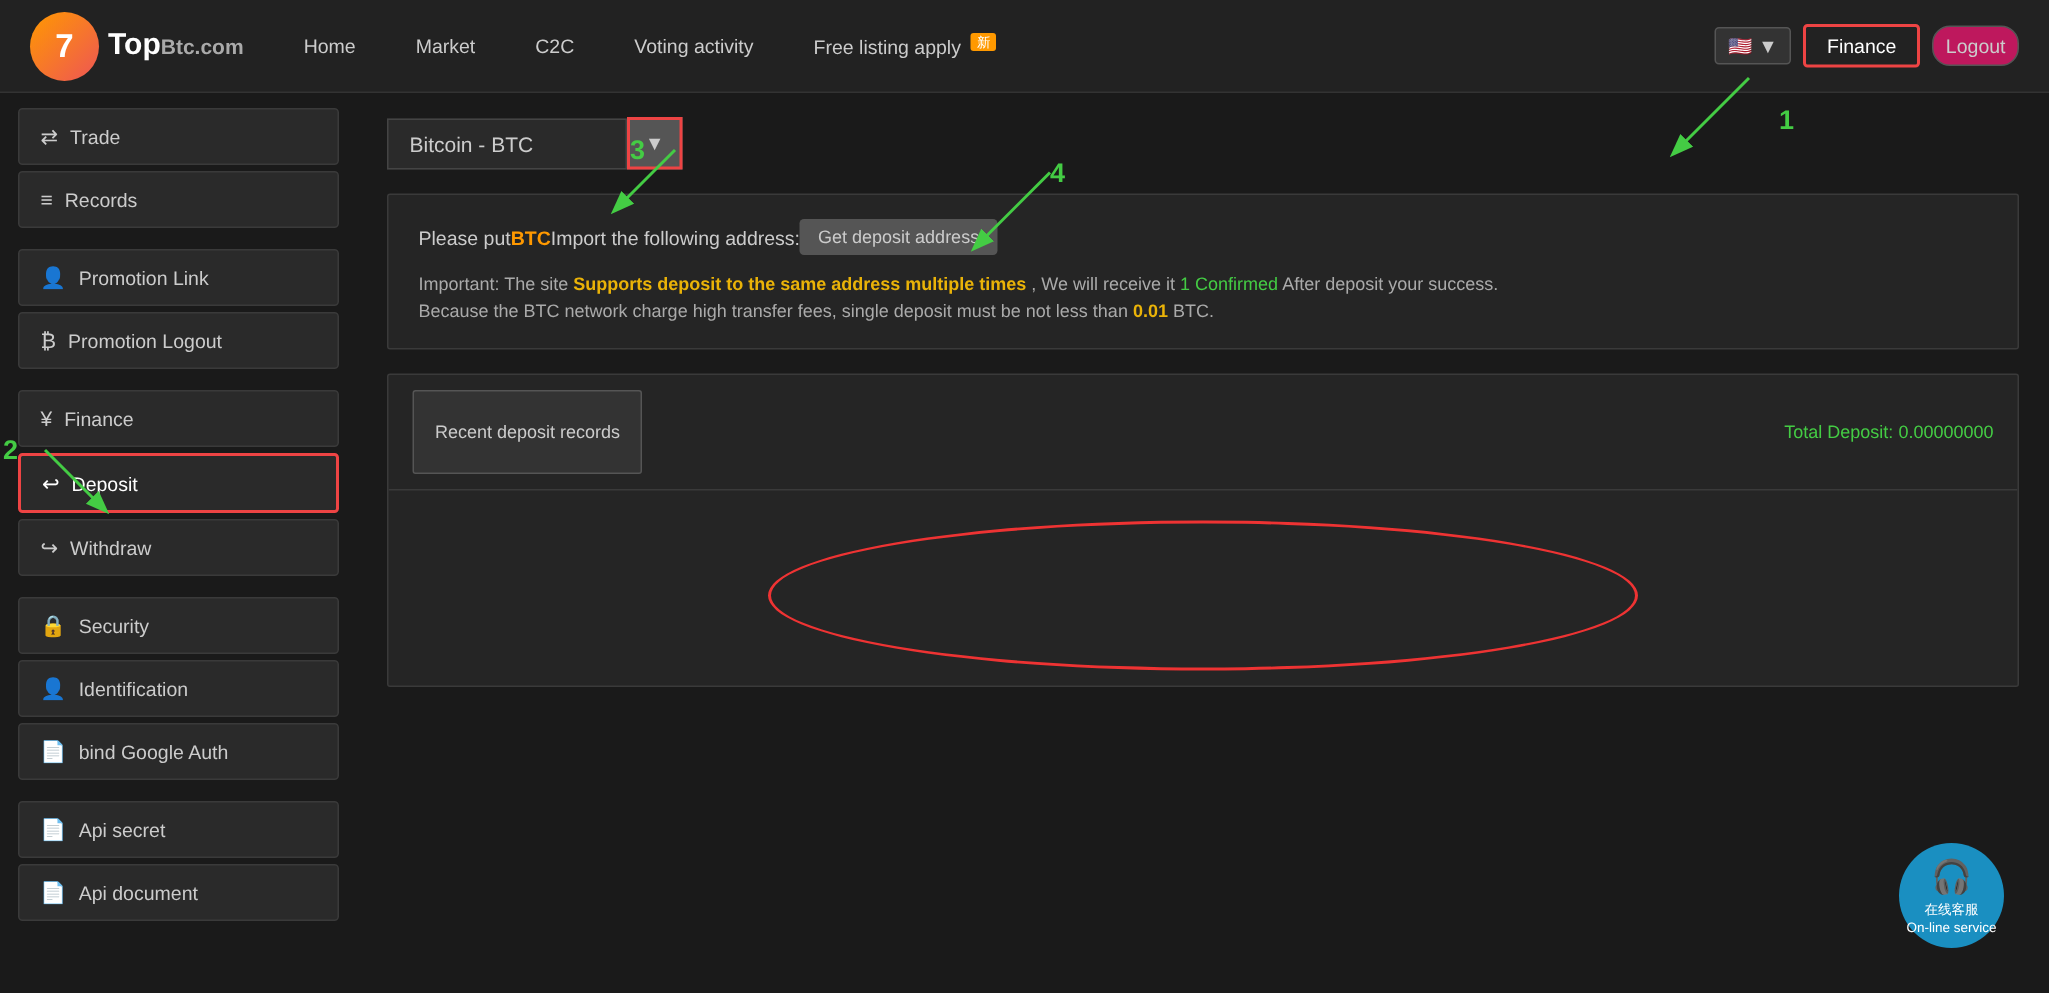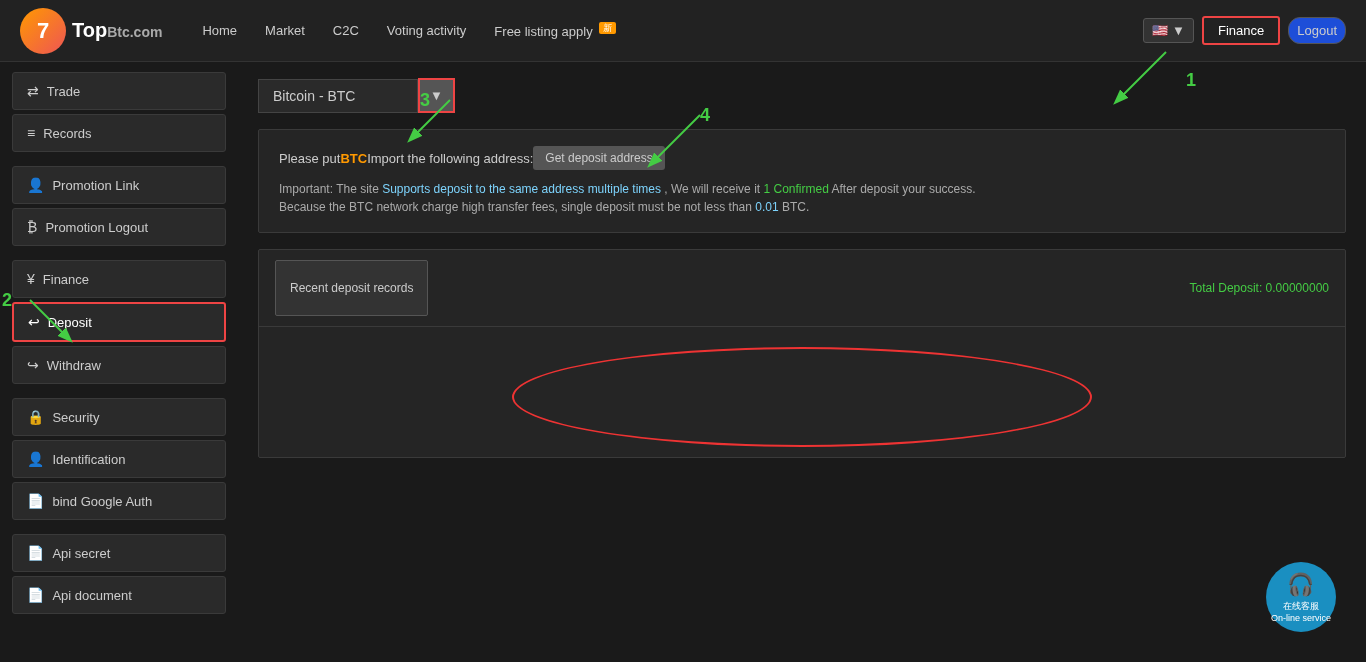--- a/index.html
+++ b/index.html
@@ -44,21 +44,21 @@
       font-size: 20px;
       font-weight: bold;
       color: white;
     }
     .logo-text span { color: #aaa; font-size: 14px; }
     .logo-btc { color: #f90; }
 
     .nav-links {
       display: flex;
       align-items: center;
-      gap: 28px;
+      gap: 40px;
       flex: 1;
     }
     .nav-links a {
       color: #ccc;
       text-decoration: none;
       font-size: 13px;
     }
     .nav-badge {
       background: #f90;
       color: white;
@@ -89,21 +89,21 @@
     .finance-btn {
       background: #222;
       border: 2px solid #e44;
       color: #fff;
       padding: 5px 14px;
       border-radius: 3px;
       cursor: pointer;
       font-size: 13px;
     }
     .logout-btn {
-      background: #1d4ed8;
+      background: #be185d;
       border: 1px solid #555;
       color: #ccc;
       padding: 5px 8px;
       border-radius: 12px;
       cursor: pointer;
       font-size: 13px;
     }
 
     
     .main-layout {
@@ -192,21 +192,21 @@
     .get-deposit-btn {
       background: #555;
       color: #ccc;
       border: none;
       padding: 5px 12px;
       border-radius: 3px;
       cursor: pointer;
       font-size: 12px;
     }
     .deposit-info-box .line2 { line-height: 1.5; color: #aaa; font-size: 12px; }
-    .deposit-info-box .highlight-orange { color: #7dd3fc; }
+    .deposit-info-box .highlight-orange { color: #eab308; font-weight: bold; }
     .deposit-info-box .highlight-green { color: #4c4; }
 
     .records-section {
       background: #252525;
       border: 1px solid #3a3a3a;
       border-radius: 2px;
       overflow: hidden;
     }
     .records-header {
       display: flex;

